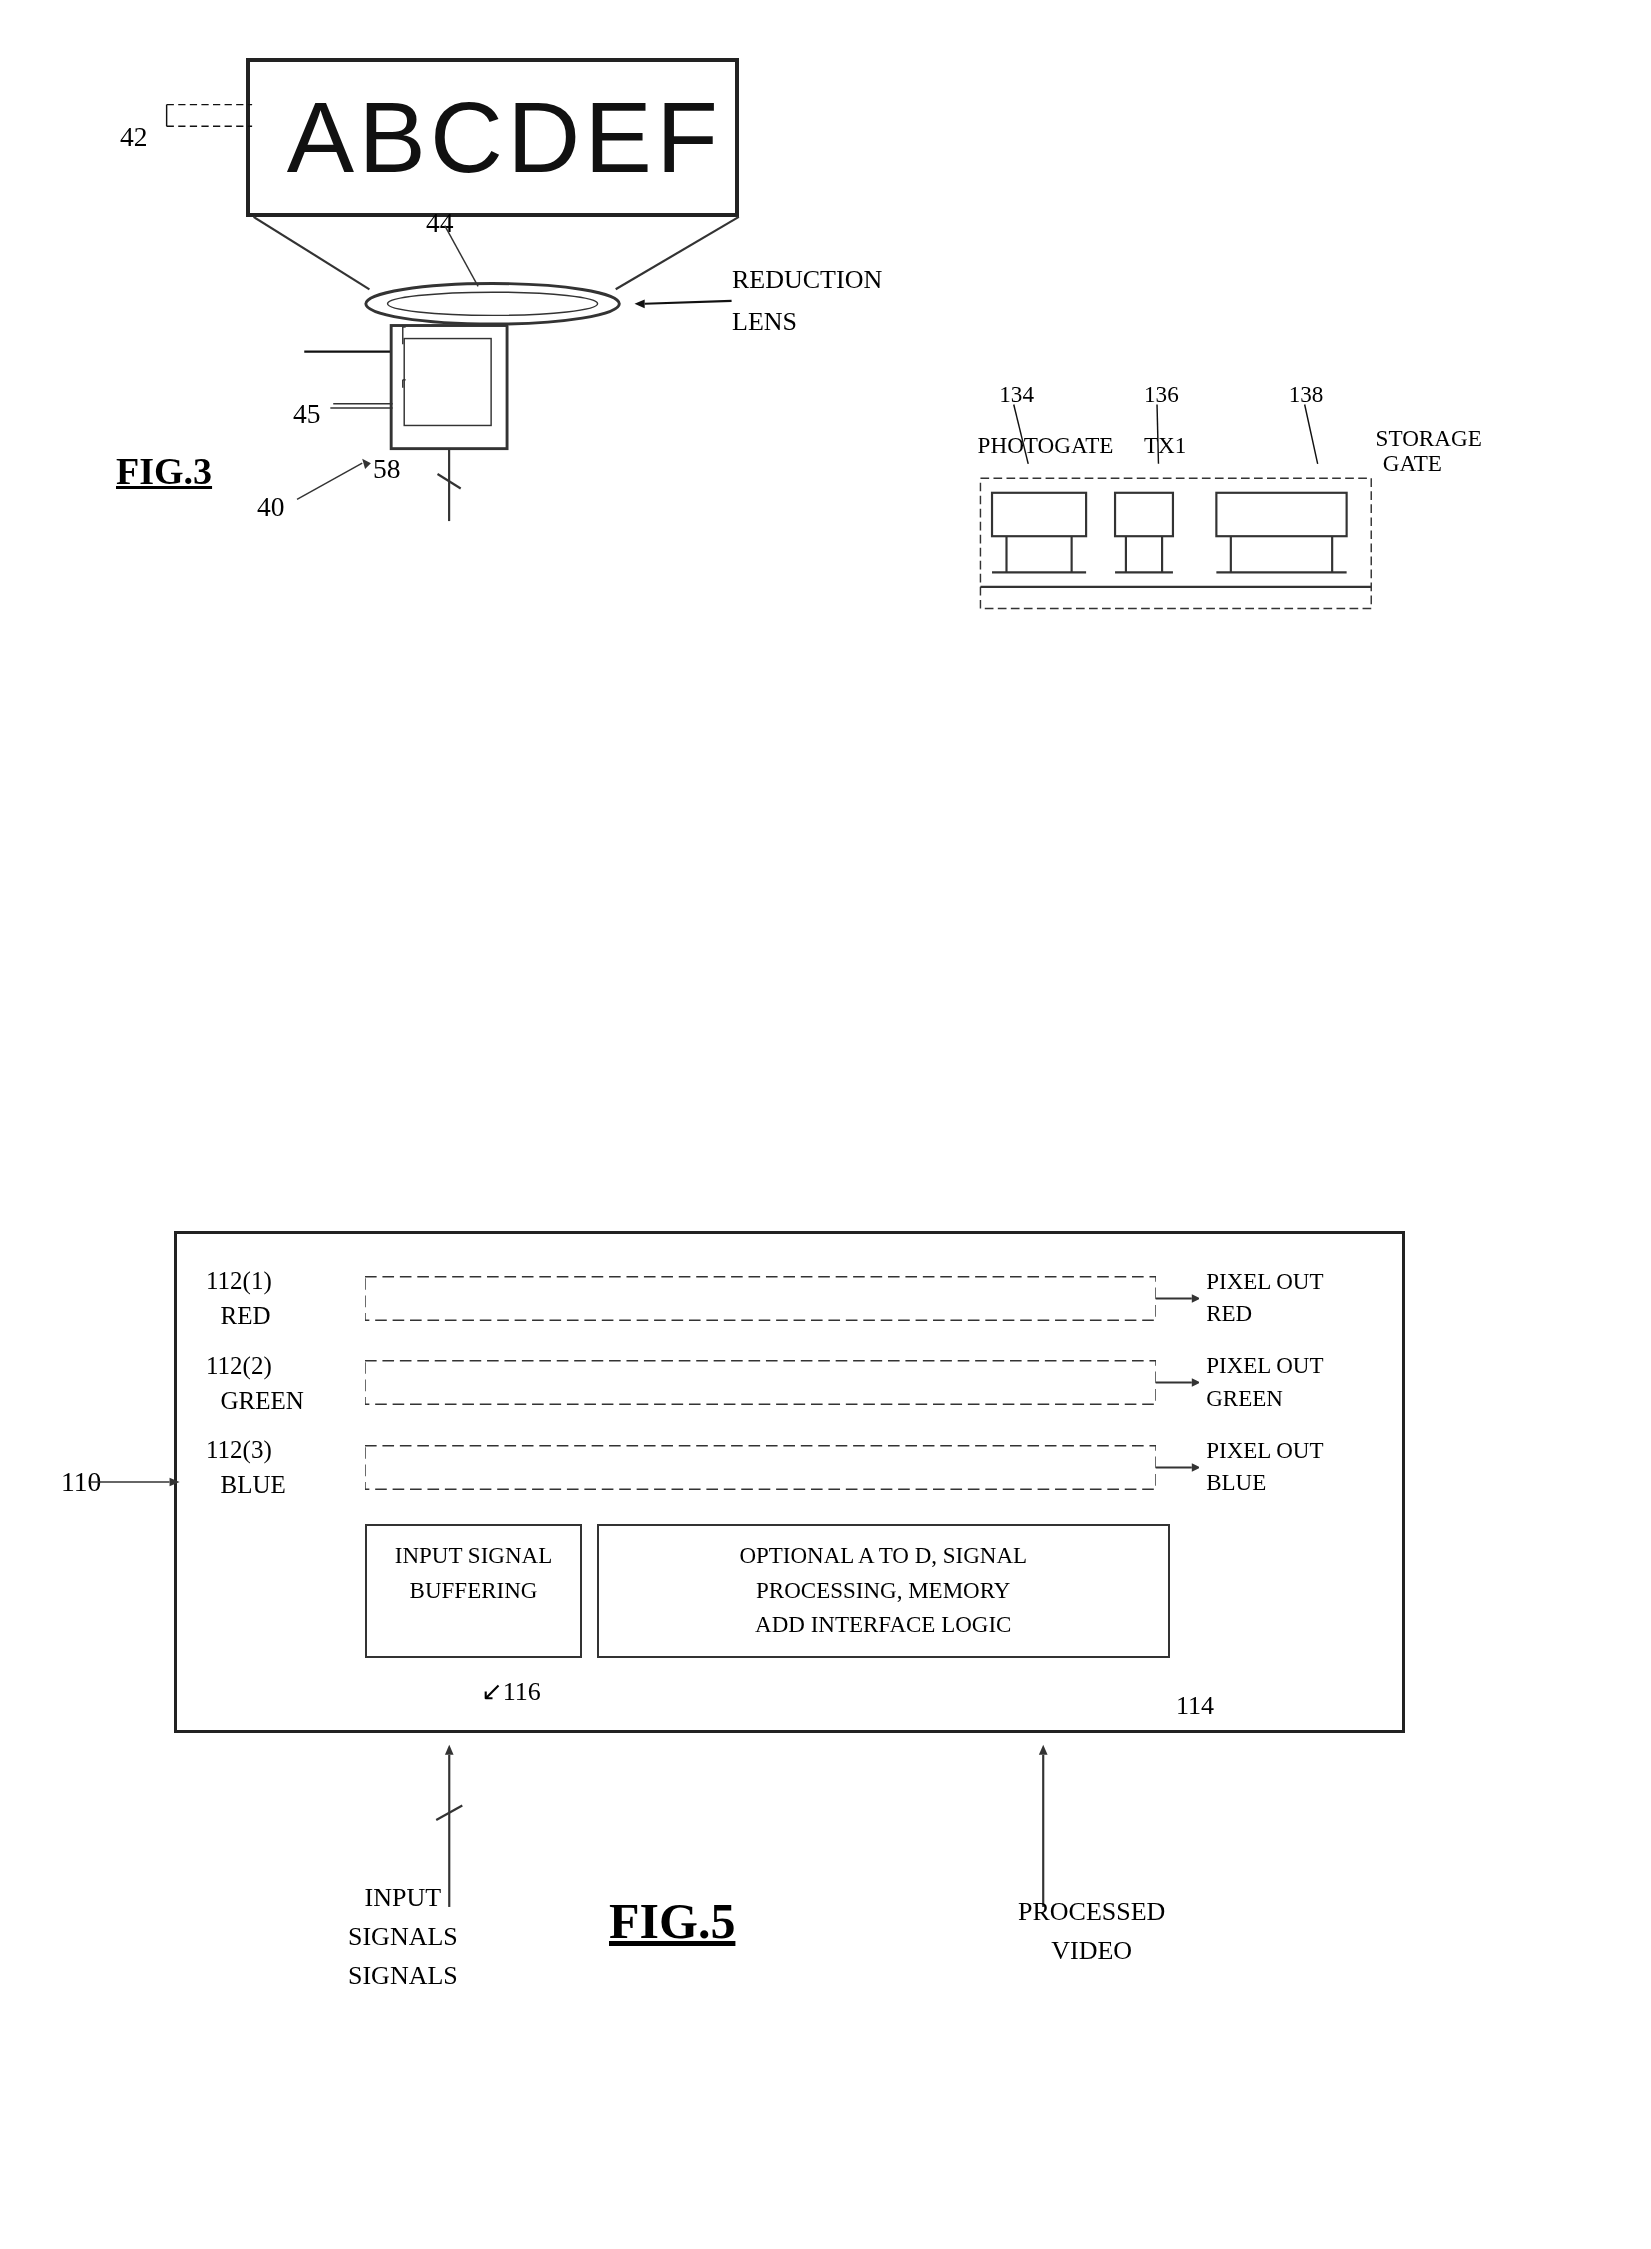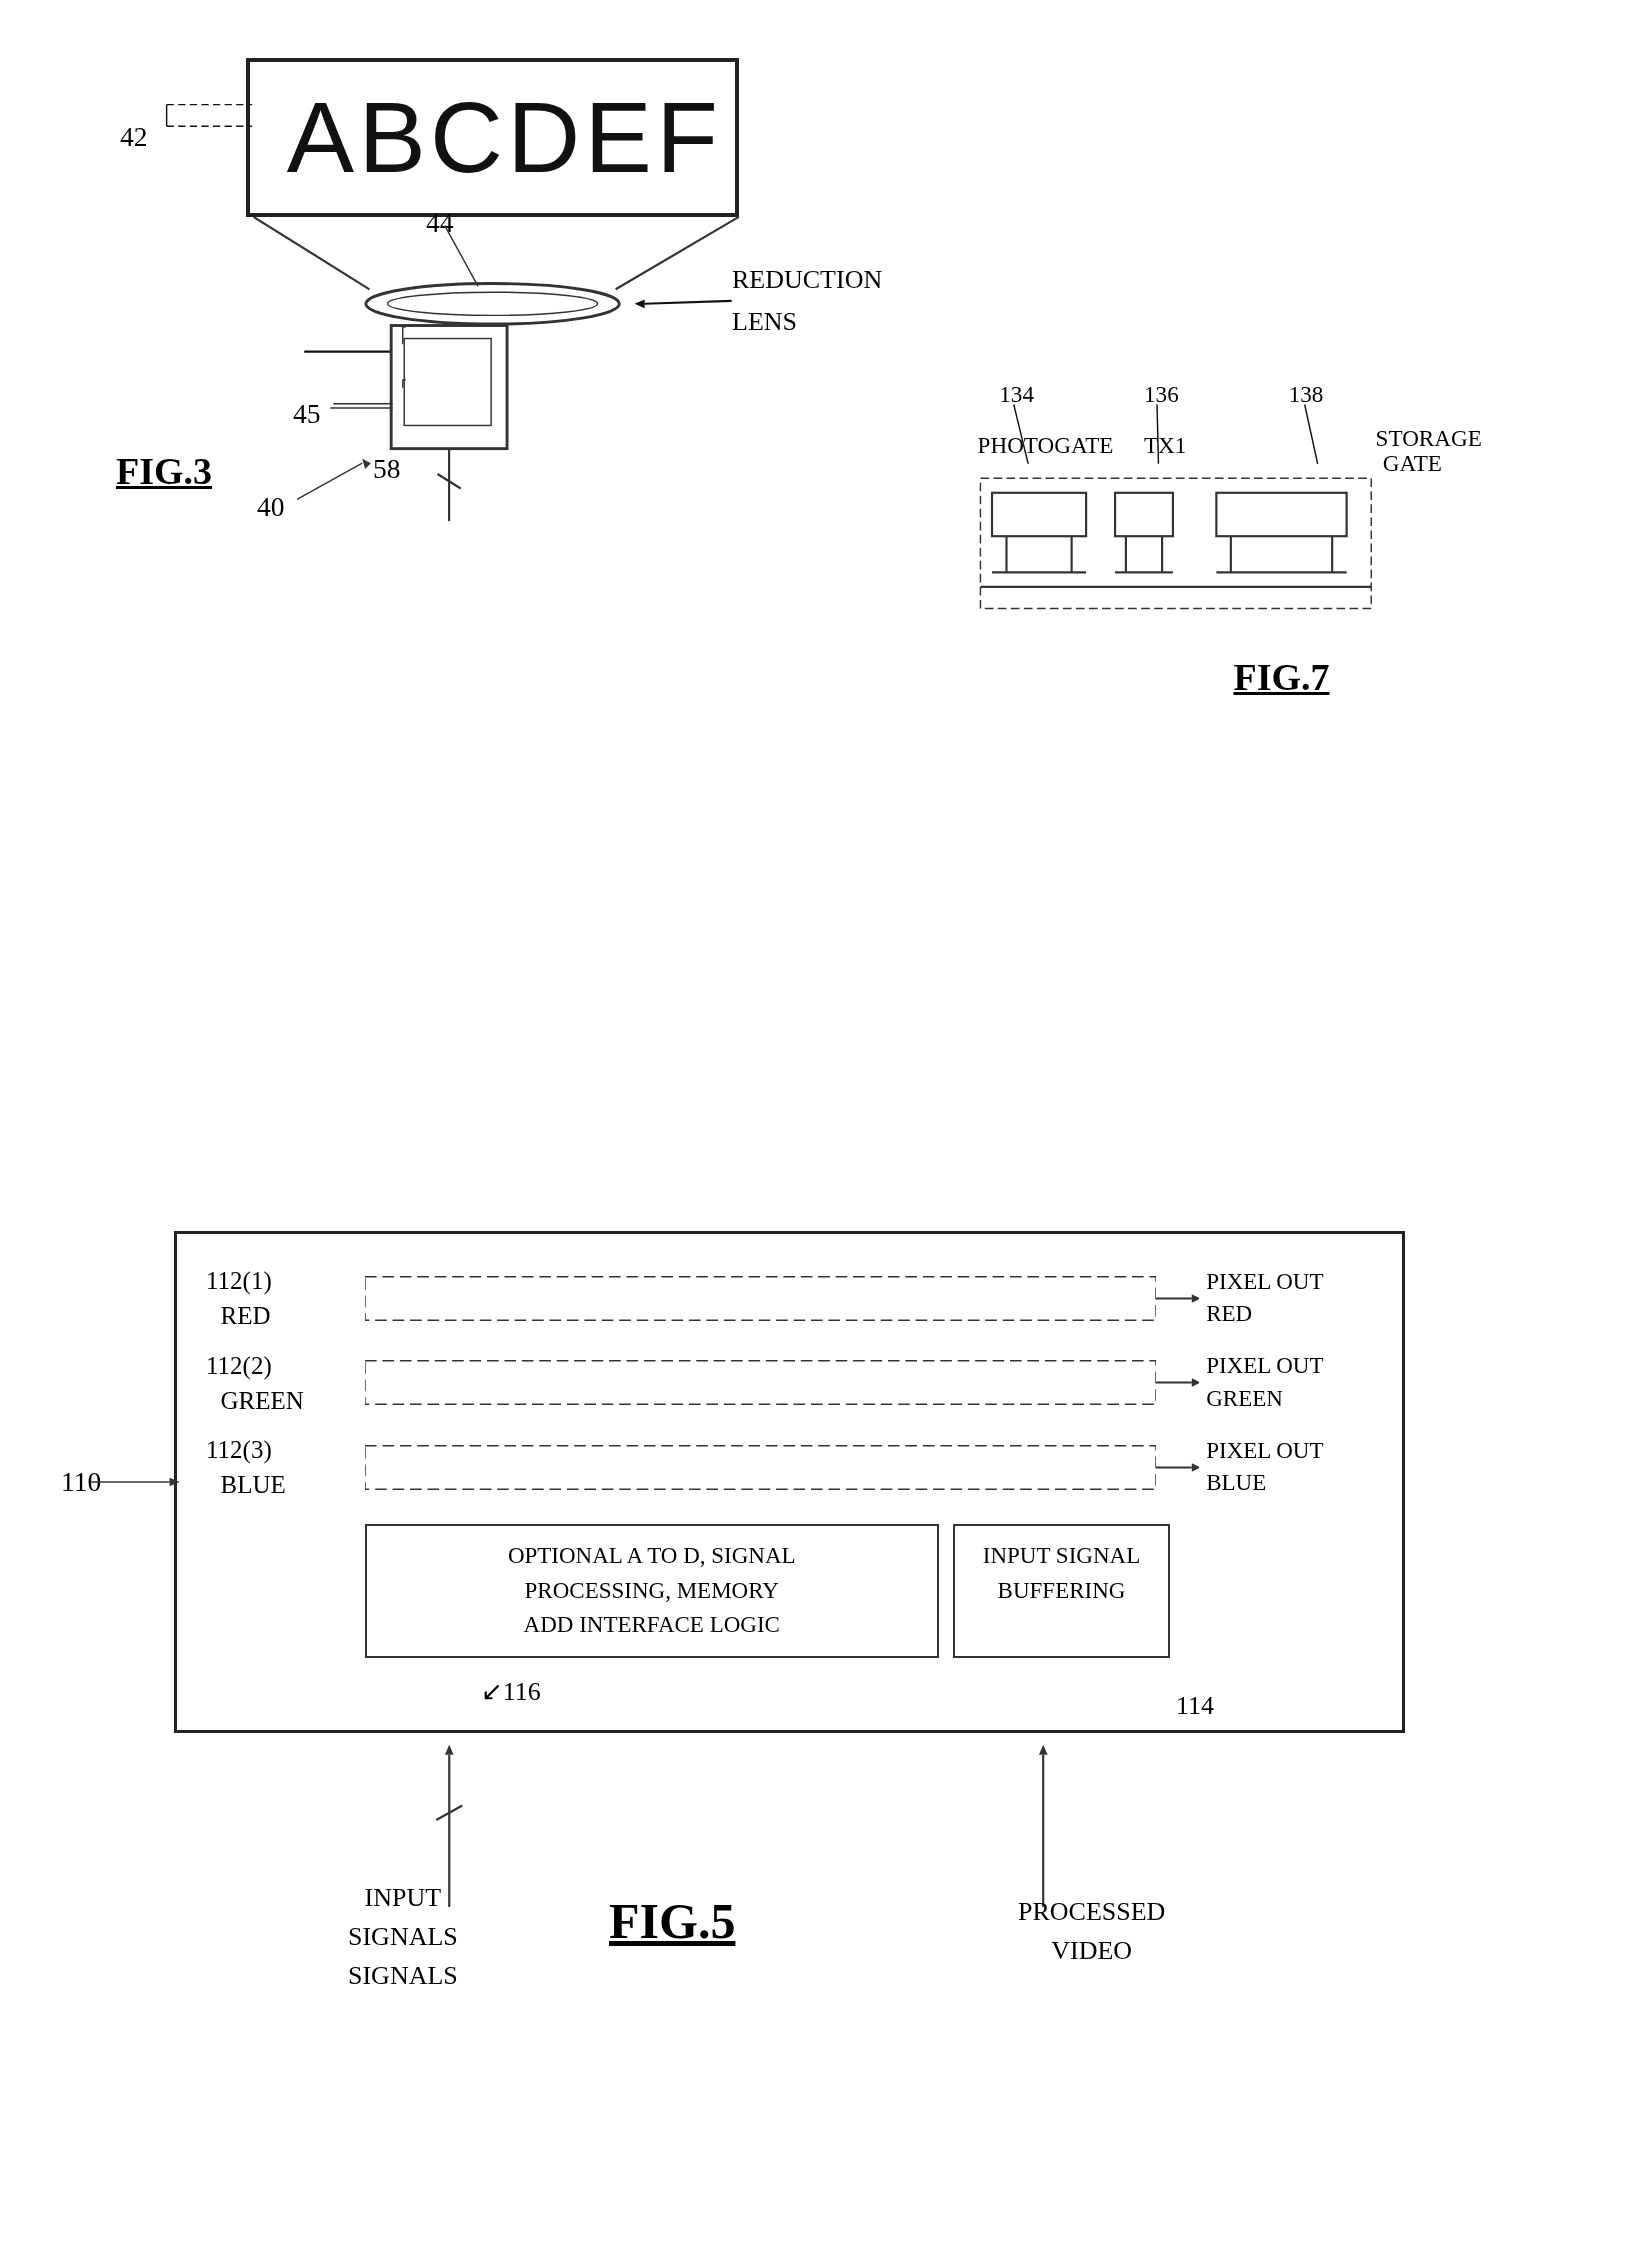--- a/index.html
+++ b/index.html
@@ -190,23 +190,20 @@
 
       <line x1="360" y1="220" x2="360" y2="270" stroke="#333" stroke-width="3"></line>
       <line x1="500" y1="220" x2="500" y2="270" stroke="#333" stroke-width="3"></line>
       <line x1="340" y1="270" x2="520" y2="270" stroke="#333" stroke-width="3"></line>
 
       <line x1="14" y1="290" x2="554" y2="290" stroke="#333" stroke-width="3"></line>
 
     </svg>
 
     
-    <div style="text-align:center; font-size:38px; font-weight:bold; text-decoration:underline;">
-      <span>FIG.7</span>
-    </div>
   </div>
 
   <div style="position:relative; margin-top: 594px;">
 
 
     <div style="position:relative; margin-left:116px; margin-right:188px; border:3.6px solid #222; padding: 29px 29px 72px 29px;">
 
       <div style="position:absolute; left:-116px; top:50%; transform:translateY(-50%); font-size:27.5px;">
         <span>110</span>
       </div>
@@ -266,29 +263,29 @@
           <line x1="0" y1="20" x2="50" y2="20" stroke="#333" stroke-width="3"></line>
           <polygon points="50,14 62,20 50,26" fill="#333"></polygon>
         </svg>
         <div style="min-width:174px; font-size:23px; line-height:1.4; padding-left:7.2px;">
           PIXEL OUT<br>BLUE
         </div>
       </div>
 
       <div style="display:flex; gap:14.5px; margin-left:159px; margin-right:203px;">
 
+        <div style="border:2.2px solid #333; padding:13px 16px; font-size:23px; line-height:1.5; text-align:center; min-width:217px;">
+          <span>INPUT SIGNAL</span><br>
+          <span>BUFFERING</span>
+        </div>
+
         <div style="border:2.2px solid #333; padding:13px 16px; font-size:23px; line-height:1.5; text-align:center; flex:1;">
           <span>OPTIONAL A TO D, SIGNAL</span><br>
           <span>PROCESSING, MEMORY</span><br>
           <span>ADD INTERFACE LOGIC</span>
-        </div>
-
-        <div style="border:2.2px solid #333; padding:13px 16px; font-size:23px; line-height:1.5; text-align:center; min-width:217px;">
-          <span>INPUT SIGNAL</span><br>
-          <span>BUFFERING</span>
         </div>
       </div>
 
       <div style="position:absolute; bottom:23px; left:304px; font-size:26px;">
         <span>↙</span><span>116</span>
       </div>
 
       <div style="position:absolute; bottom:8.7px; right:188px; font-size:26px;">
         <span>114</span>
       </div>

